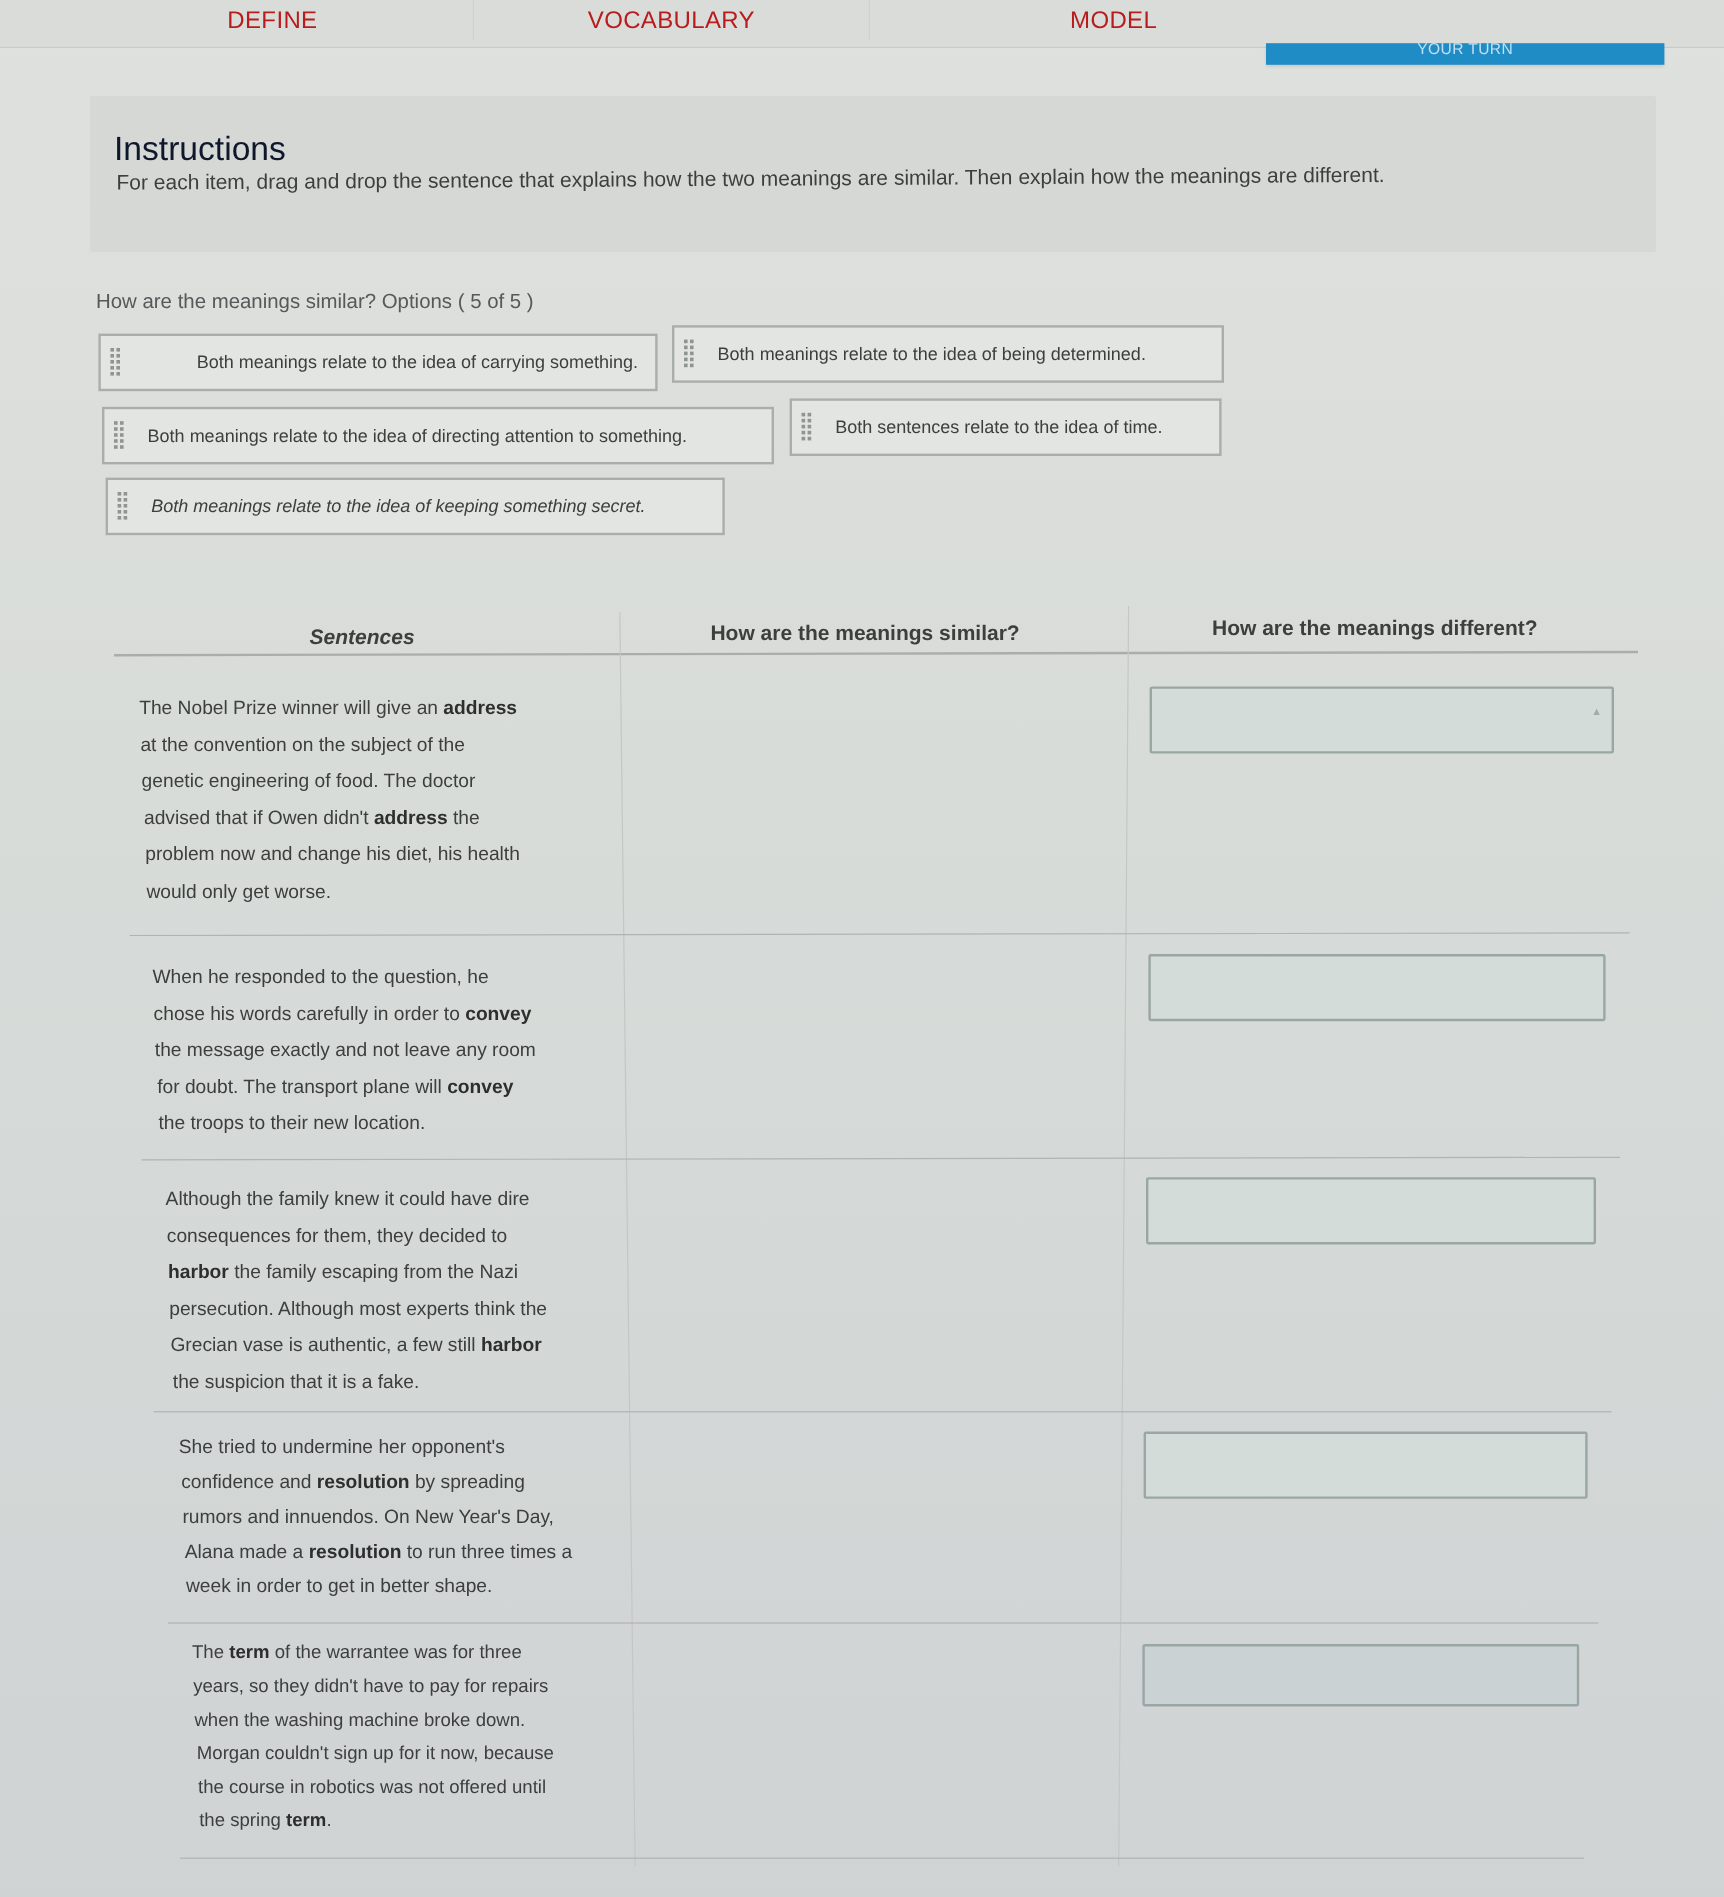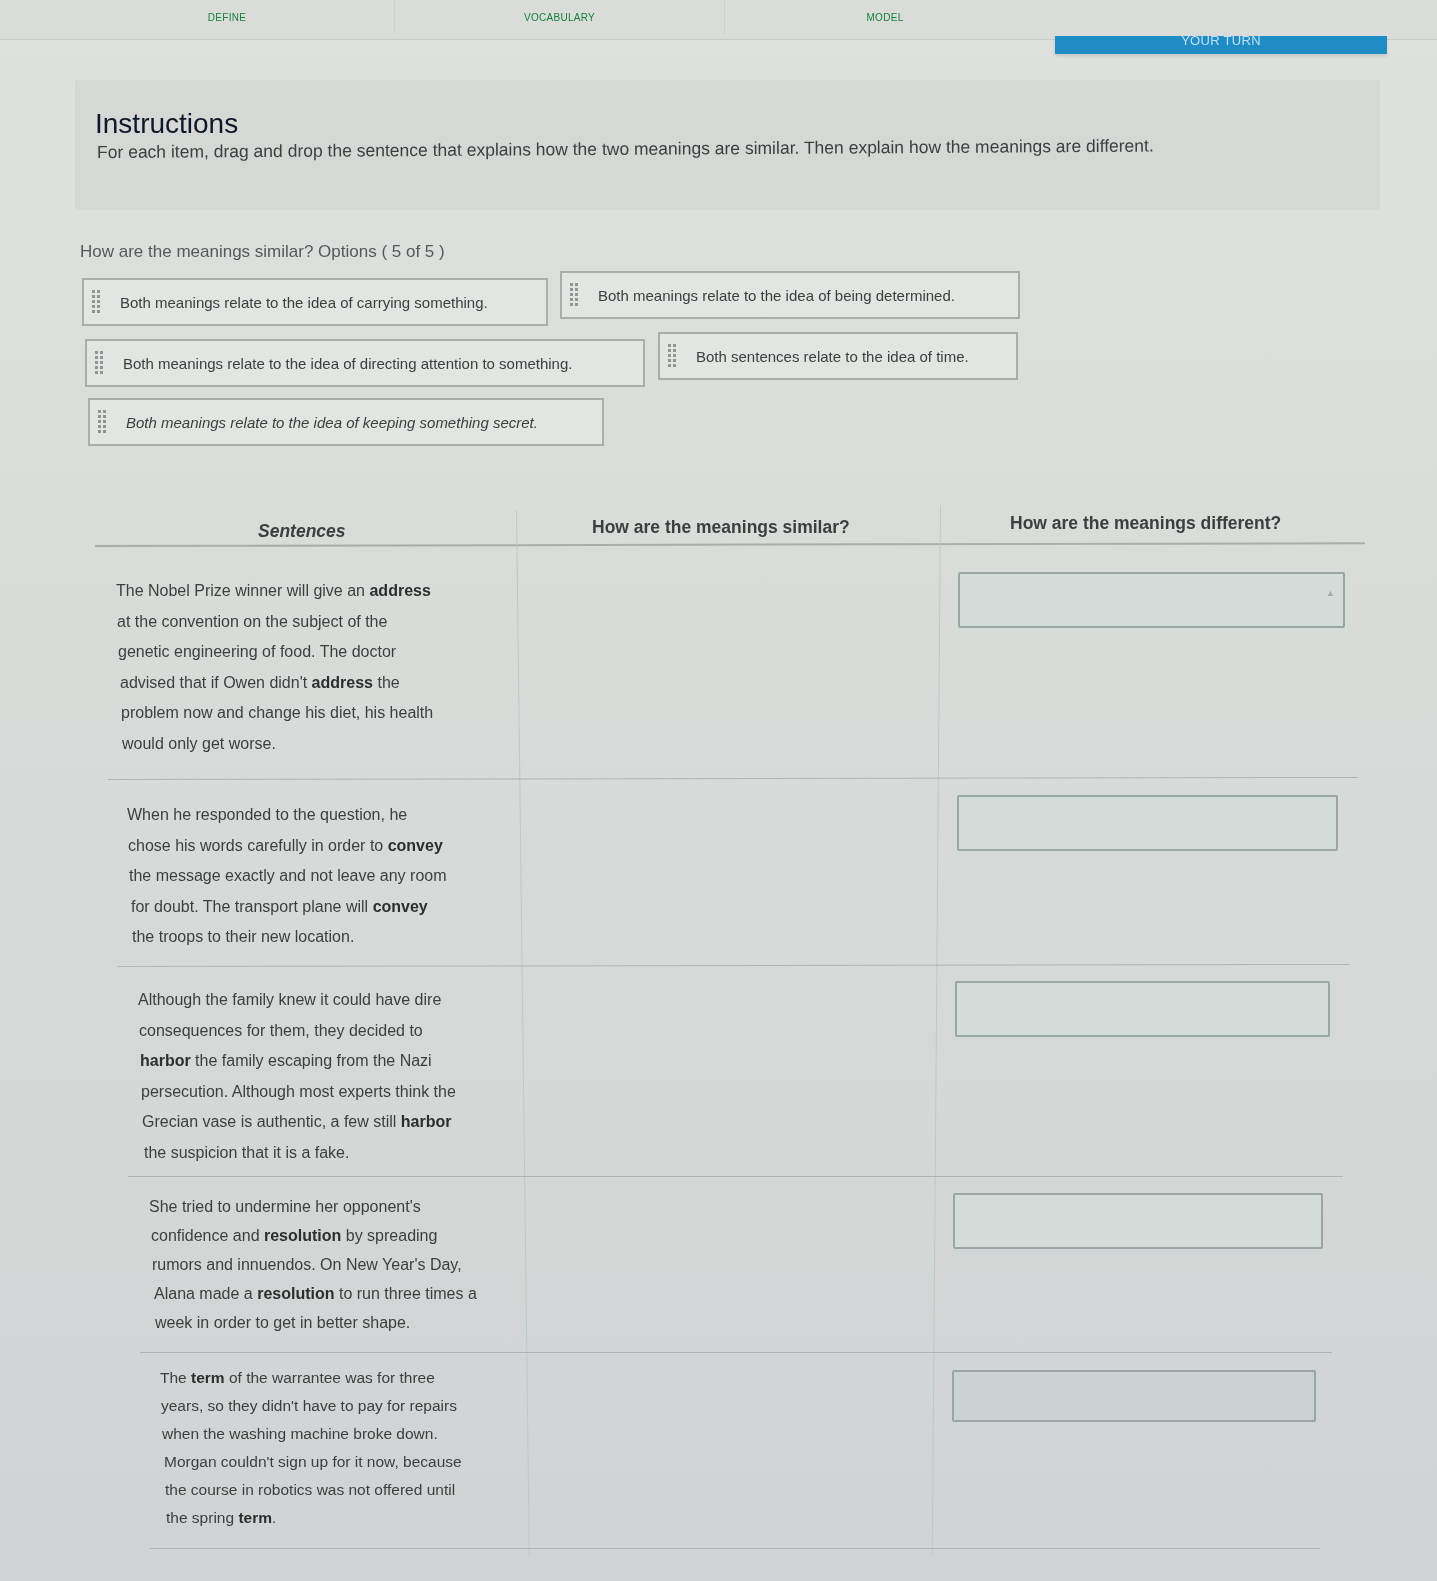--- a/index.html
+++ b/index.html
@@ -15,27 +15,27 @@
   }
   
   .tabbar {
     position: absolute; left: 0; top: 0; width: 1437px; height: 40px;
     background: #dadcda;
     border-bottom: 1px solid #c9cbc9;
   }
   .tab {
     position: absolute; top: 0; height: 34px;
     display: flex; align-items: center; justify-content: center;
-    font-size: 10px; color: #15803d; letter-spacing: 0.3px;
+    font-size: 20px; color: #b91c1c; letter-spacing: 0.3px;
     border-right: 1px solid #cfd1cf;
     cursor: pointer;
   }
   .tab.define { left: 60px; width: 335px; }
   .tab.vocab { left: 395px; width: 330px; }
-  .tab.model { left: 720px; width: 330px; border-right: none; }
+  .tab.model { left: 763px; width: 330px; border-right: none; }
   .tab.yourturn {
     left: 1055px; width: 332px; height: 18px; top: 0;
     background: #1f8cc6; color: #bfe0f2; font-size: 13px;
     border-right: none;
     align-items: flex-start; padding-top: 0;
     line-height: 10px;
     box-shadow: 0 2px 3px rgba(0,0,0,0.12);
     margin-top: 36px;
   }
 
@@ -122,21 +122,21 @@
     <div class="tab yourturn">YOUR TURN</div>
   </div>
 
   <div class="instructions">
     <h2>Instructions</h2>
     <p>For each item, drag and drop the sentence that explains how the two meanings are similar. Then explain how the meanings are different.</p>
   </div>
 
   <div class="options-label">How are the meanings similar? Options ( 5 of 5 )</div>
 
-  <div class="chip" style="left:82px; top:278px; width:466px;">
+  <div class="chip" style="left:82px; top:278px; width:466px;gap:44px;">
     <span class="grip">
         <i></i>
         <i></i>
         <i></i>
         <i></i>
         <i></i>
         <i></i>
         <i></i>
         <i></i>
         <i></i>

